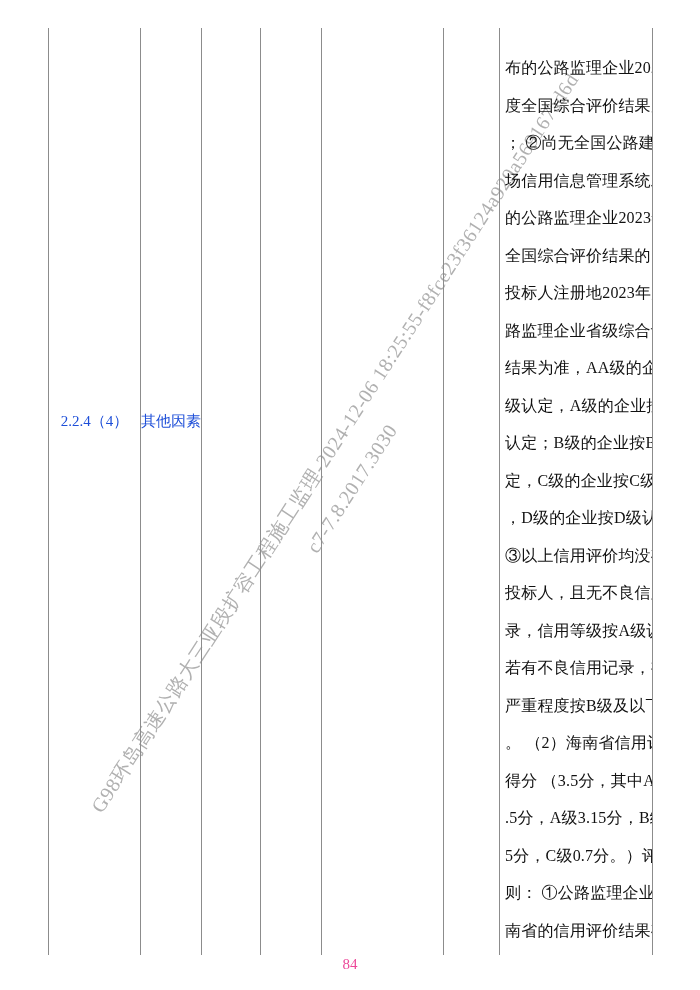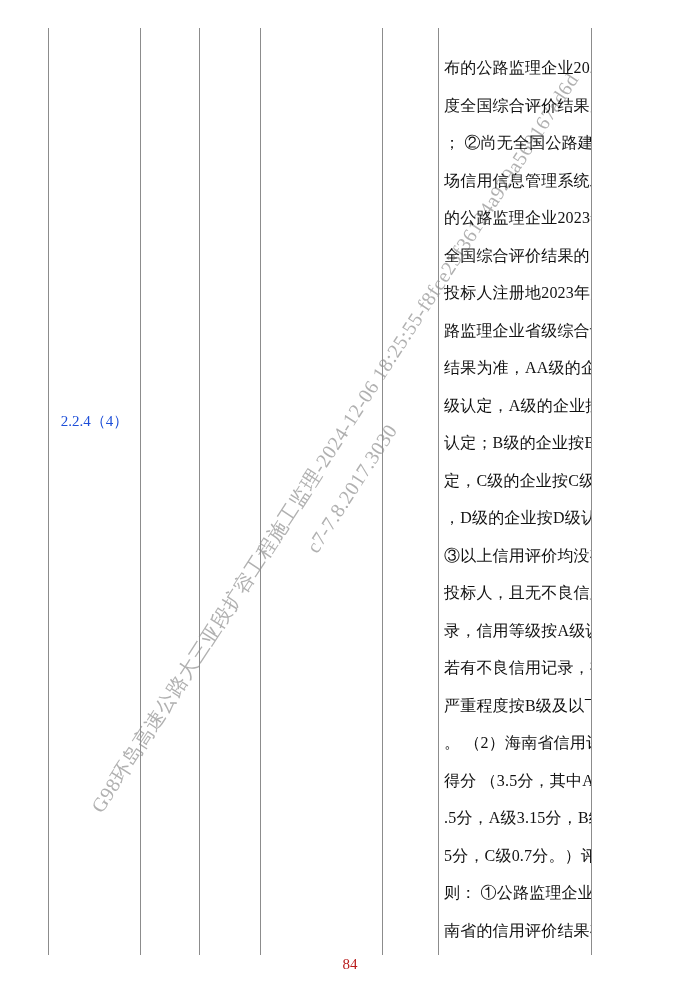--- a/index.html
+++ b/index.html
@@ -86,36 +86,39 @@
   }
 
   
   .page-number {
     position: absolute;
     top: 956px;
     left: 0;
     width: 700px;
     text-align: center;
     font-size: 15px;
-    color: #b91c1c;
+    color: #ec4899;
   }
 </style>
 </head>
 <body>
 
 <div class="page">
 
   <div class="watermark">
     <div class="wm-line1">G98环岛高速公路大三亚段扩容工程施工监理-2024-12-06 18:25:55-f8fce23f36124a929a569167ad6d</div>
     <div class="wm-line2">c7-7.8.2017.3030</div>
   </div>
 
   <div class="doc-table">
     <div class="cell c1">
       <div class="cell-label">2.2.4（4）</div>
+    </div>
+    <div class="cell c2">
+      <div class="cell-label">其他因素</div>
     </div>
     <div class="cell c3"></div>
     <div class="cell c4"></div>
     <div class="cell c5"></div>
     <div class="cell c6"></div>
     <div class="cell c7 last">
       <div class="criteria-lines">
           <div class="criteria-line">布的公路监理企业2023年</div>
           <div class="criteria-line">度全国综合评价结果为准</div>
           <div class="criteria-line">； ②尚无全国公路建设市</div>

